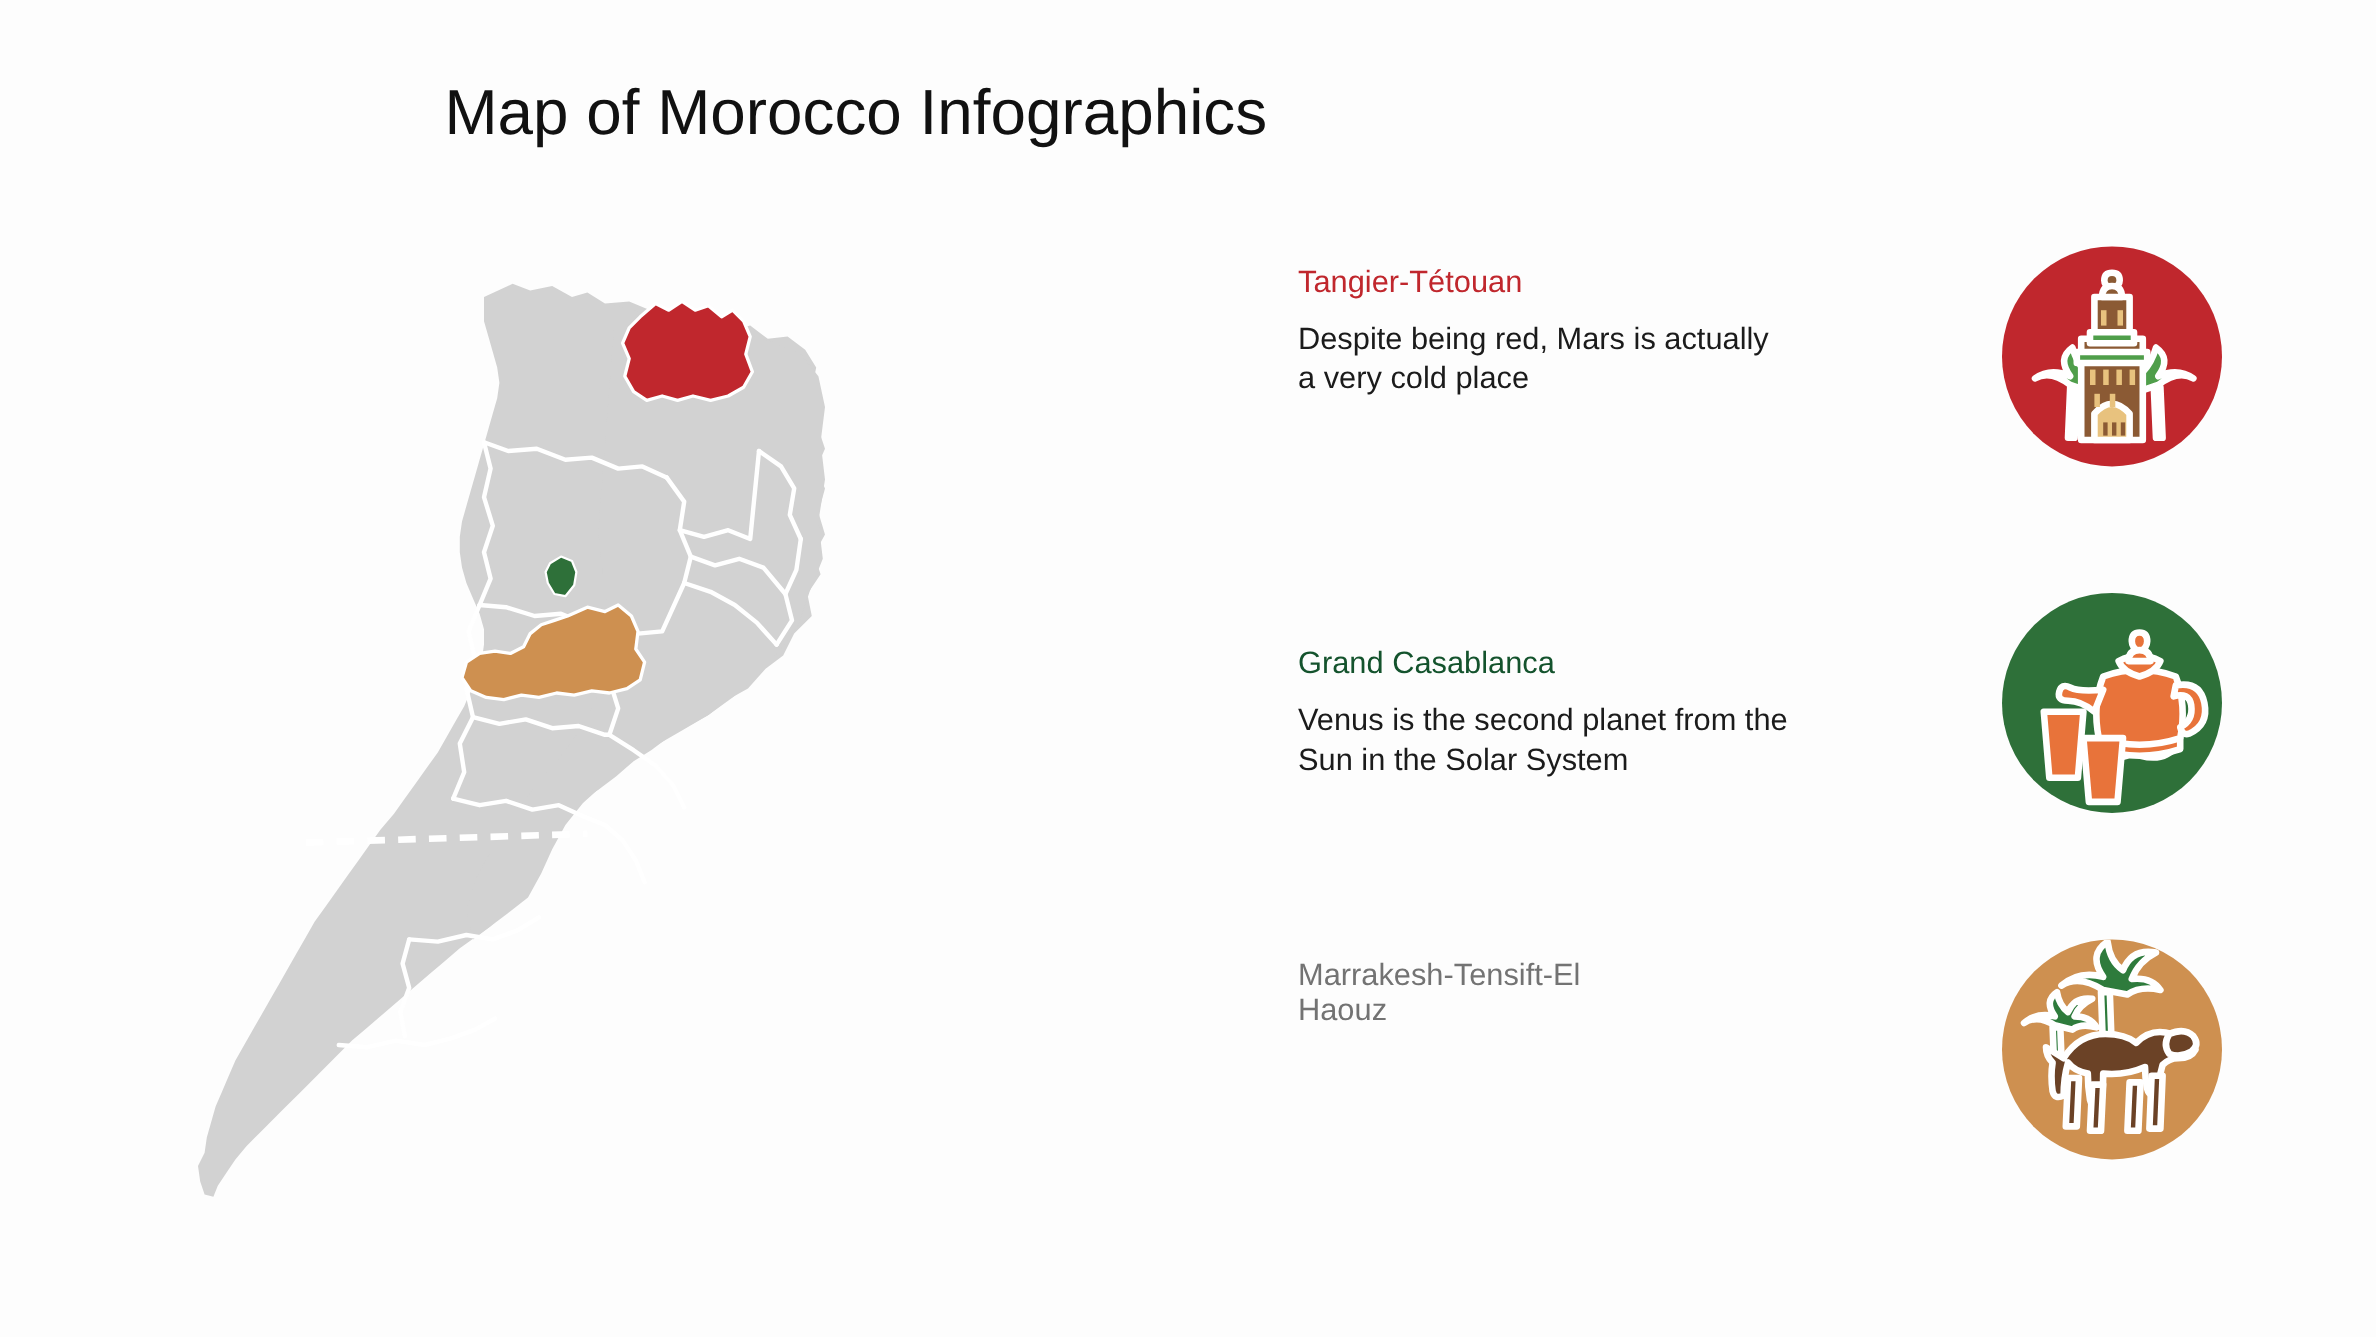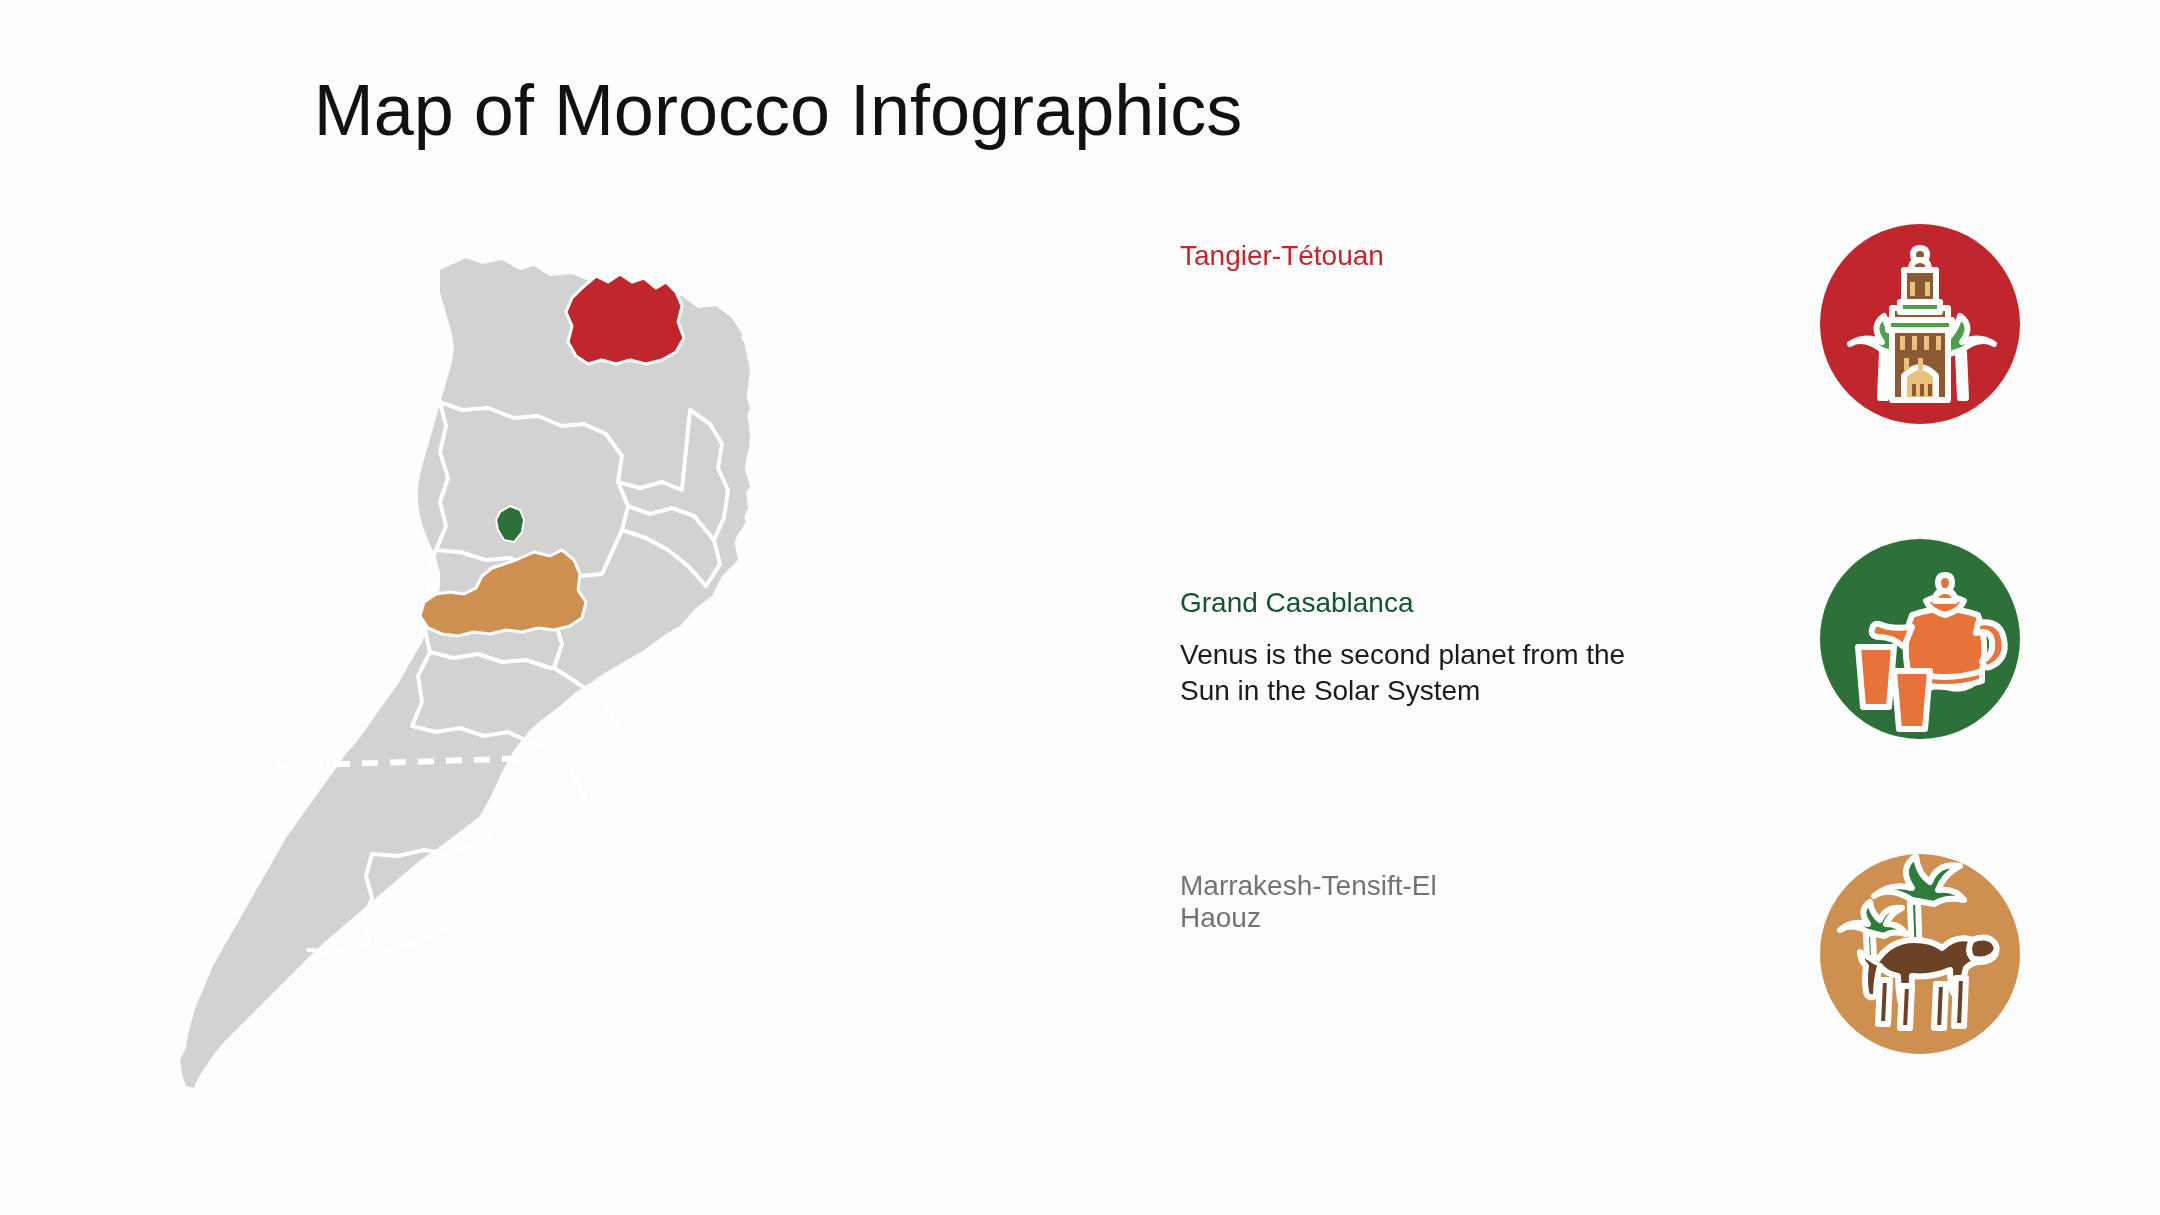--- a/index.html
+++ b/index.html
@@ -16,21 +16,21 @@
     background: #fdfdfd;
   }
 
   
   #page-title {
     position: absolute;
     left: 0;
     top: 74px;
     width: 2160px;
     text-align: center;
-    font-size: 72px;
+    font-size: 58px;
     font-weight: 400;
     color: #111111;
     letter-spacing: 0px;
     line-height: 1.0;
   }
   #title-inner {
     display: inline-block;
     transform: translateX(-302px);
   }
 
@@ -187,20 +187,22 @@
              L 314 372 L 326 364 L 340 362 L 354 364 L 366 358
              L 372 346 L 382 338 L 394 334 Z"></path>
   </svg>
 </div>
 
 <div id="entries">
 
   <div class="entry entry-0">
     <div class="entry-text">
       <div class="entry-title red">Tangier-Tétouan</div>
+      <div class="entry-body gap-normal">Despite being red, Mars is actually
+a very cold place</div>
     </div>
     <div class="icon-circle" style="background:#C0272D">
       <svg viewBox="0 0 200 200" xmlns="http://www.w3.org/2000/svg">
         <g stroke="#ffffff" stroke-width="6" stroke-linejoin="round" stroke-linecap="round">
 
           <path fill="#4F9E4A" d="M62 126 q-18-14-32-6 q14-10 32-2 q-12-16 2-26 q4 14 12 22 q8-16 26-14 q-14 6-20 18 q16-2 24 8 q-16-2-26 6 z"></path>
           <path fill="#4F9E4A" d="M62 128 l6 0 l-2 46 l-6 0 z"></path>
 
           <path fill="#4F9E4A" d="M142 126 q18-14 32-6 q-14-10-32-2 q12-16-2-26 q-4 14-12 22 q-8-16-26-14 q14 6 20 18 q-16-2-24 8 q16-2 26 6 z"></path>
           <path fill="#4F9E4A" d="M138 128 l6 0 l2 46 l-6 0 z"></path>

